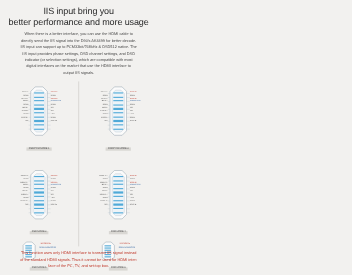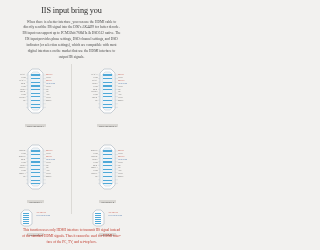--- a/index.html
+++ b/index.html
@@ -3,21 +3,21 @@
 <meta charset="utf-8">
 <style>
   html,body{margin:0;padding:0;}
   body{
     width:143px;height:250px;
     background:#f2f1ef;
     font-family:"Liberation Sans",sans-serif;
     overflow:hidden;
     position:relative;
   }
-  .page{width:143px;height:250px;position:relative;background:#f2f1ef;font-family:Liberation Serif, serif;}
+  .page{width:143px;height:250px;position:relative;background:#f2f1ef;}
 
   
   .headline{
     padding:6px 5px 0 5px;
     text-align:center;
     color:#2a2a2a;
   }
   .h-l1{font-size:8.2px;line-height:9.5px;letter-spacing:-0.1px;}
   .h-l2{font-size:8.2px;line-height:9.5px;letter-spacing:-0.1px;}
 
@@ -137,20 +137,21 @@
   }
   .warn div{white-space:nowrap;}
 </style>
 </head>
 <body>
 
 <div class="page">
 
   <div class="headline">
     <div class="h-l1">IIS input bring you</div>
+    <div class="h-l2">better performance and more usage</div>
   </div>
 
   <div class="para">
     <div>When there is a better interface, you can use the HDMI cable to</div>
     <div>directly send the IIS signal into the D90's AK4499 for better decode.</div>
     <div>IIS input can support up to PCM32bit/768kHz &amp; DSD512 native. The</div>
     <div>IIS input provides phase settings, DSD channel settings, and DSD</div>
     <div>indicator (or selection settings), which are compatible with most</div>
     <div>digital interfaces on the market that use the HDMI interface to</div>
     <div>output IIS signals.</div>

